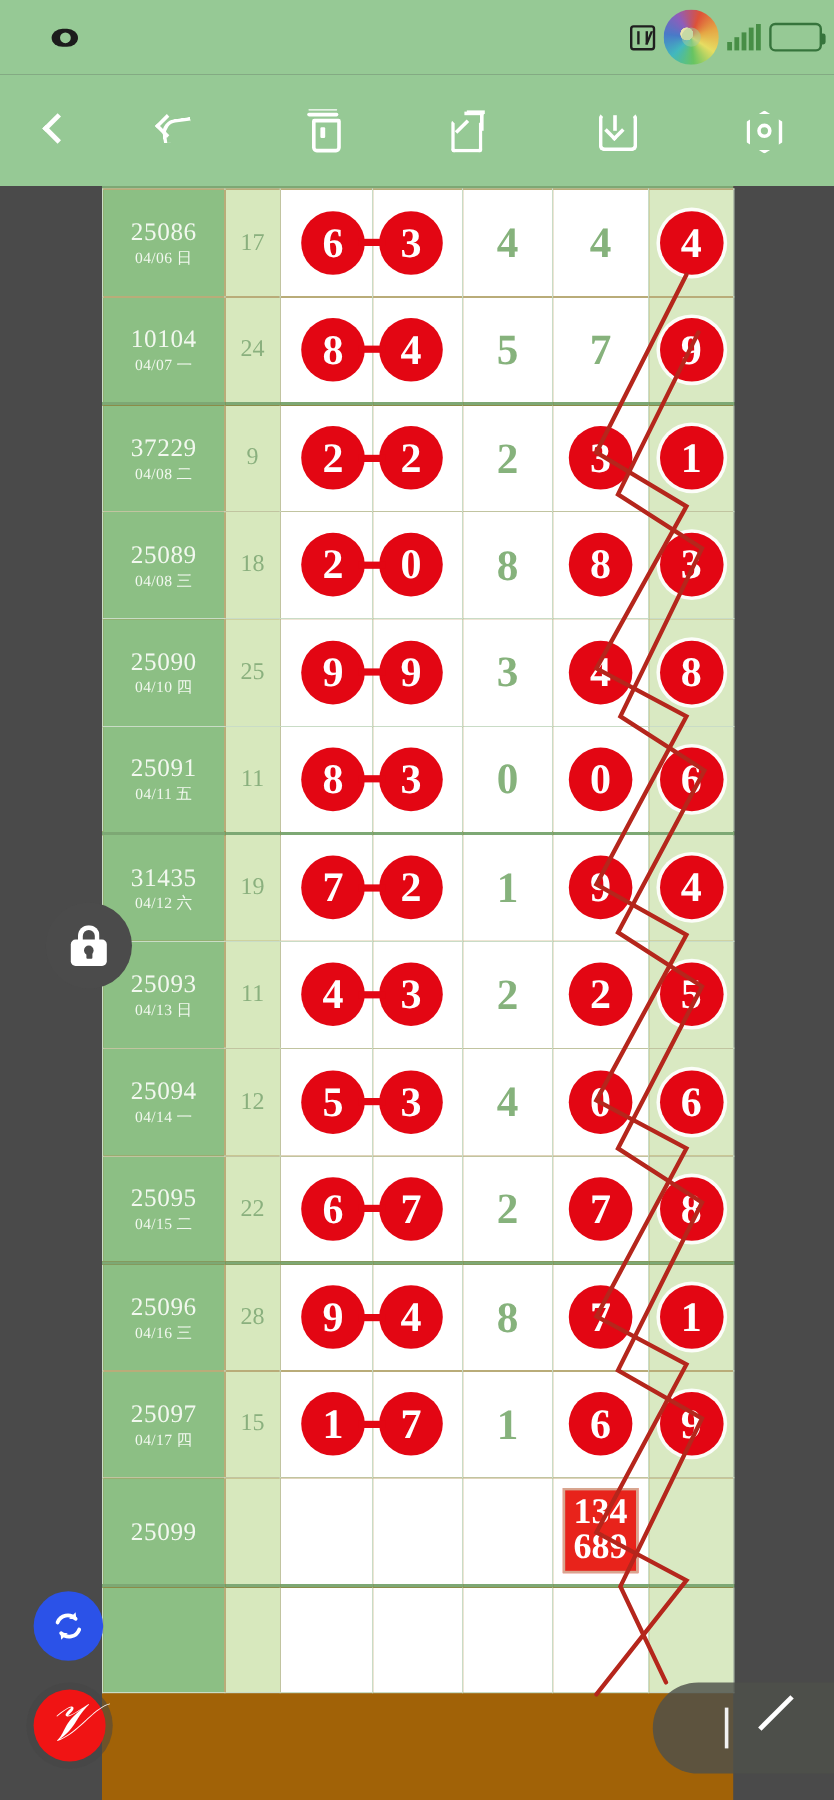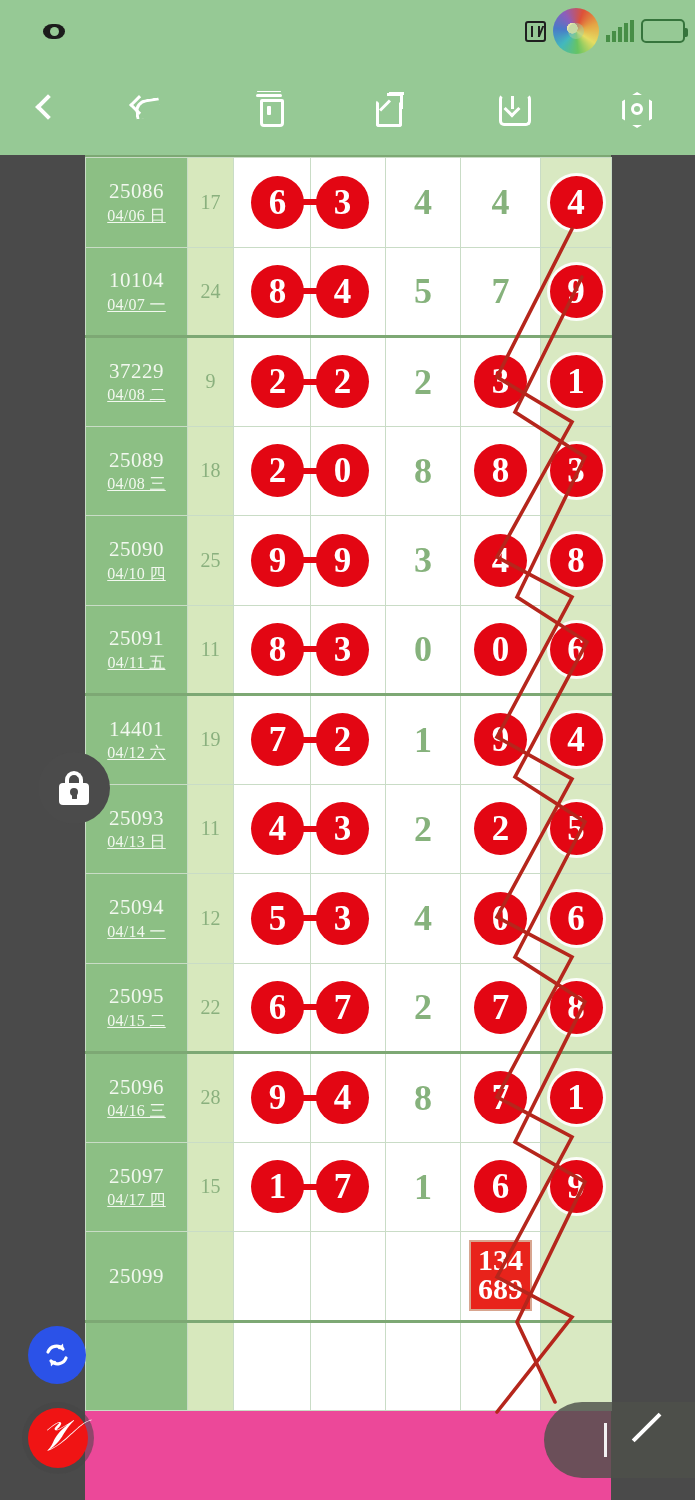--- a/index.html
+++ b/index.html
@@ -180,21 +180,21 @@
     clip-path:polygon(50% 0,100% 26%,100% 74%,50% 100%,0 74%,0 26%);
   }
   .ico-set:after{
     content:"";position:absolute;left:14px;top:13px;width:6px;height:6px;
     border:3px solid #fff;border-radius:50%;
   }
 
   
   .table-wrap{
     position:absolute; top:155px; left:85px; width:526px; height:1345px;
-    background:#ec4899;
+    background:#a16207;
     border-top:2px solid #7da874;
   }
   table.grid{
     border-collapse:collapse; width:526px; table-layout:fixed;
     position:relative; z-index:2;
   }
   table.grid col.c-period{width:102px;}
   table.grid col.c-sum{width:46px;}
   table.grid col.c-d1{width:77px;}
   table.grid col.c-d2{width:75px;}
@@ -206,21 +206,21 @@
     height:89.5px; padding:0; text-align:center; vertical-align:middle;
     border:1px solid #c9dcc6;
     position:relative;
   }
   td.period{
     background:#8cbf84; color:#f2f8ef;
     border-right:1px solid #9fcc97;
     line-height:1.15;
   }
   td.period .pn{ font-size:21px; letter-spacing:.5px; display:block;}
-  td.period .pd{ font-size:16px; letter-spacing:.3px; display:block; margin-top:3px;text-decoration:underline;}
+  td.period .pd{ font-size:13px; letter-spacing:.3px; display:block; margin-top:3px;}
   td.sum{
     background:#d7e8bd; color:#8ab07e; font-size:20px;
     border-right:2px solid #7da874;
   }
   td.cell{ background:#ffffff; }
   td.last{ background:#d9e9c2; border-left:2px solid #7da874; }
   tr.thick > td{ border-top:3px solid #7da874; }
 
   .ball{
     display:inline-flex;align-items:center;justify-content:center;
@@ -483,21 +483,21 @@
               <span class="ball">3</span>
             </div>
           </td>
           <td class="cell"></td>
           <td class="cell"><span class="plain">0</span></td>
           <td class="cell"><span class="ball">0</span></td>
           <td class="cell last"><span class="ball">6</span></td>
         </tr>
         <tr class="thick">
           <td class="period">
-            <span class="pn">14401</span>
+            <span class="pn">31435</span>
             <span class="pd">04/12 六</span>
           </td>
           <td class="sum">19</td>
           <td class="cell">
             <div class="pair" style="position: absolute; left: 0px; top: 0px; width: 152px; height: 100%; z-index: 4;">
               <span class="ball">7</span>
               <span class="dash"></span>
               <span class="ball">2</span>
             </div>
           </td>

